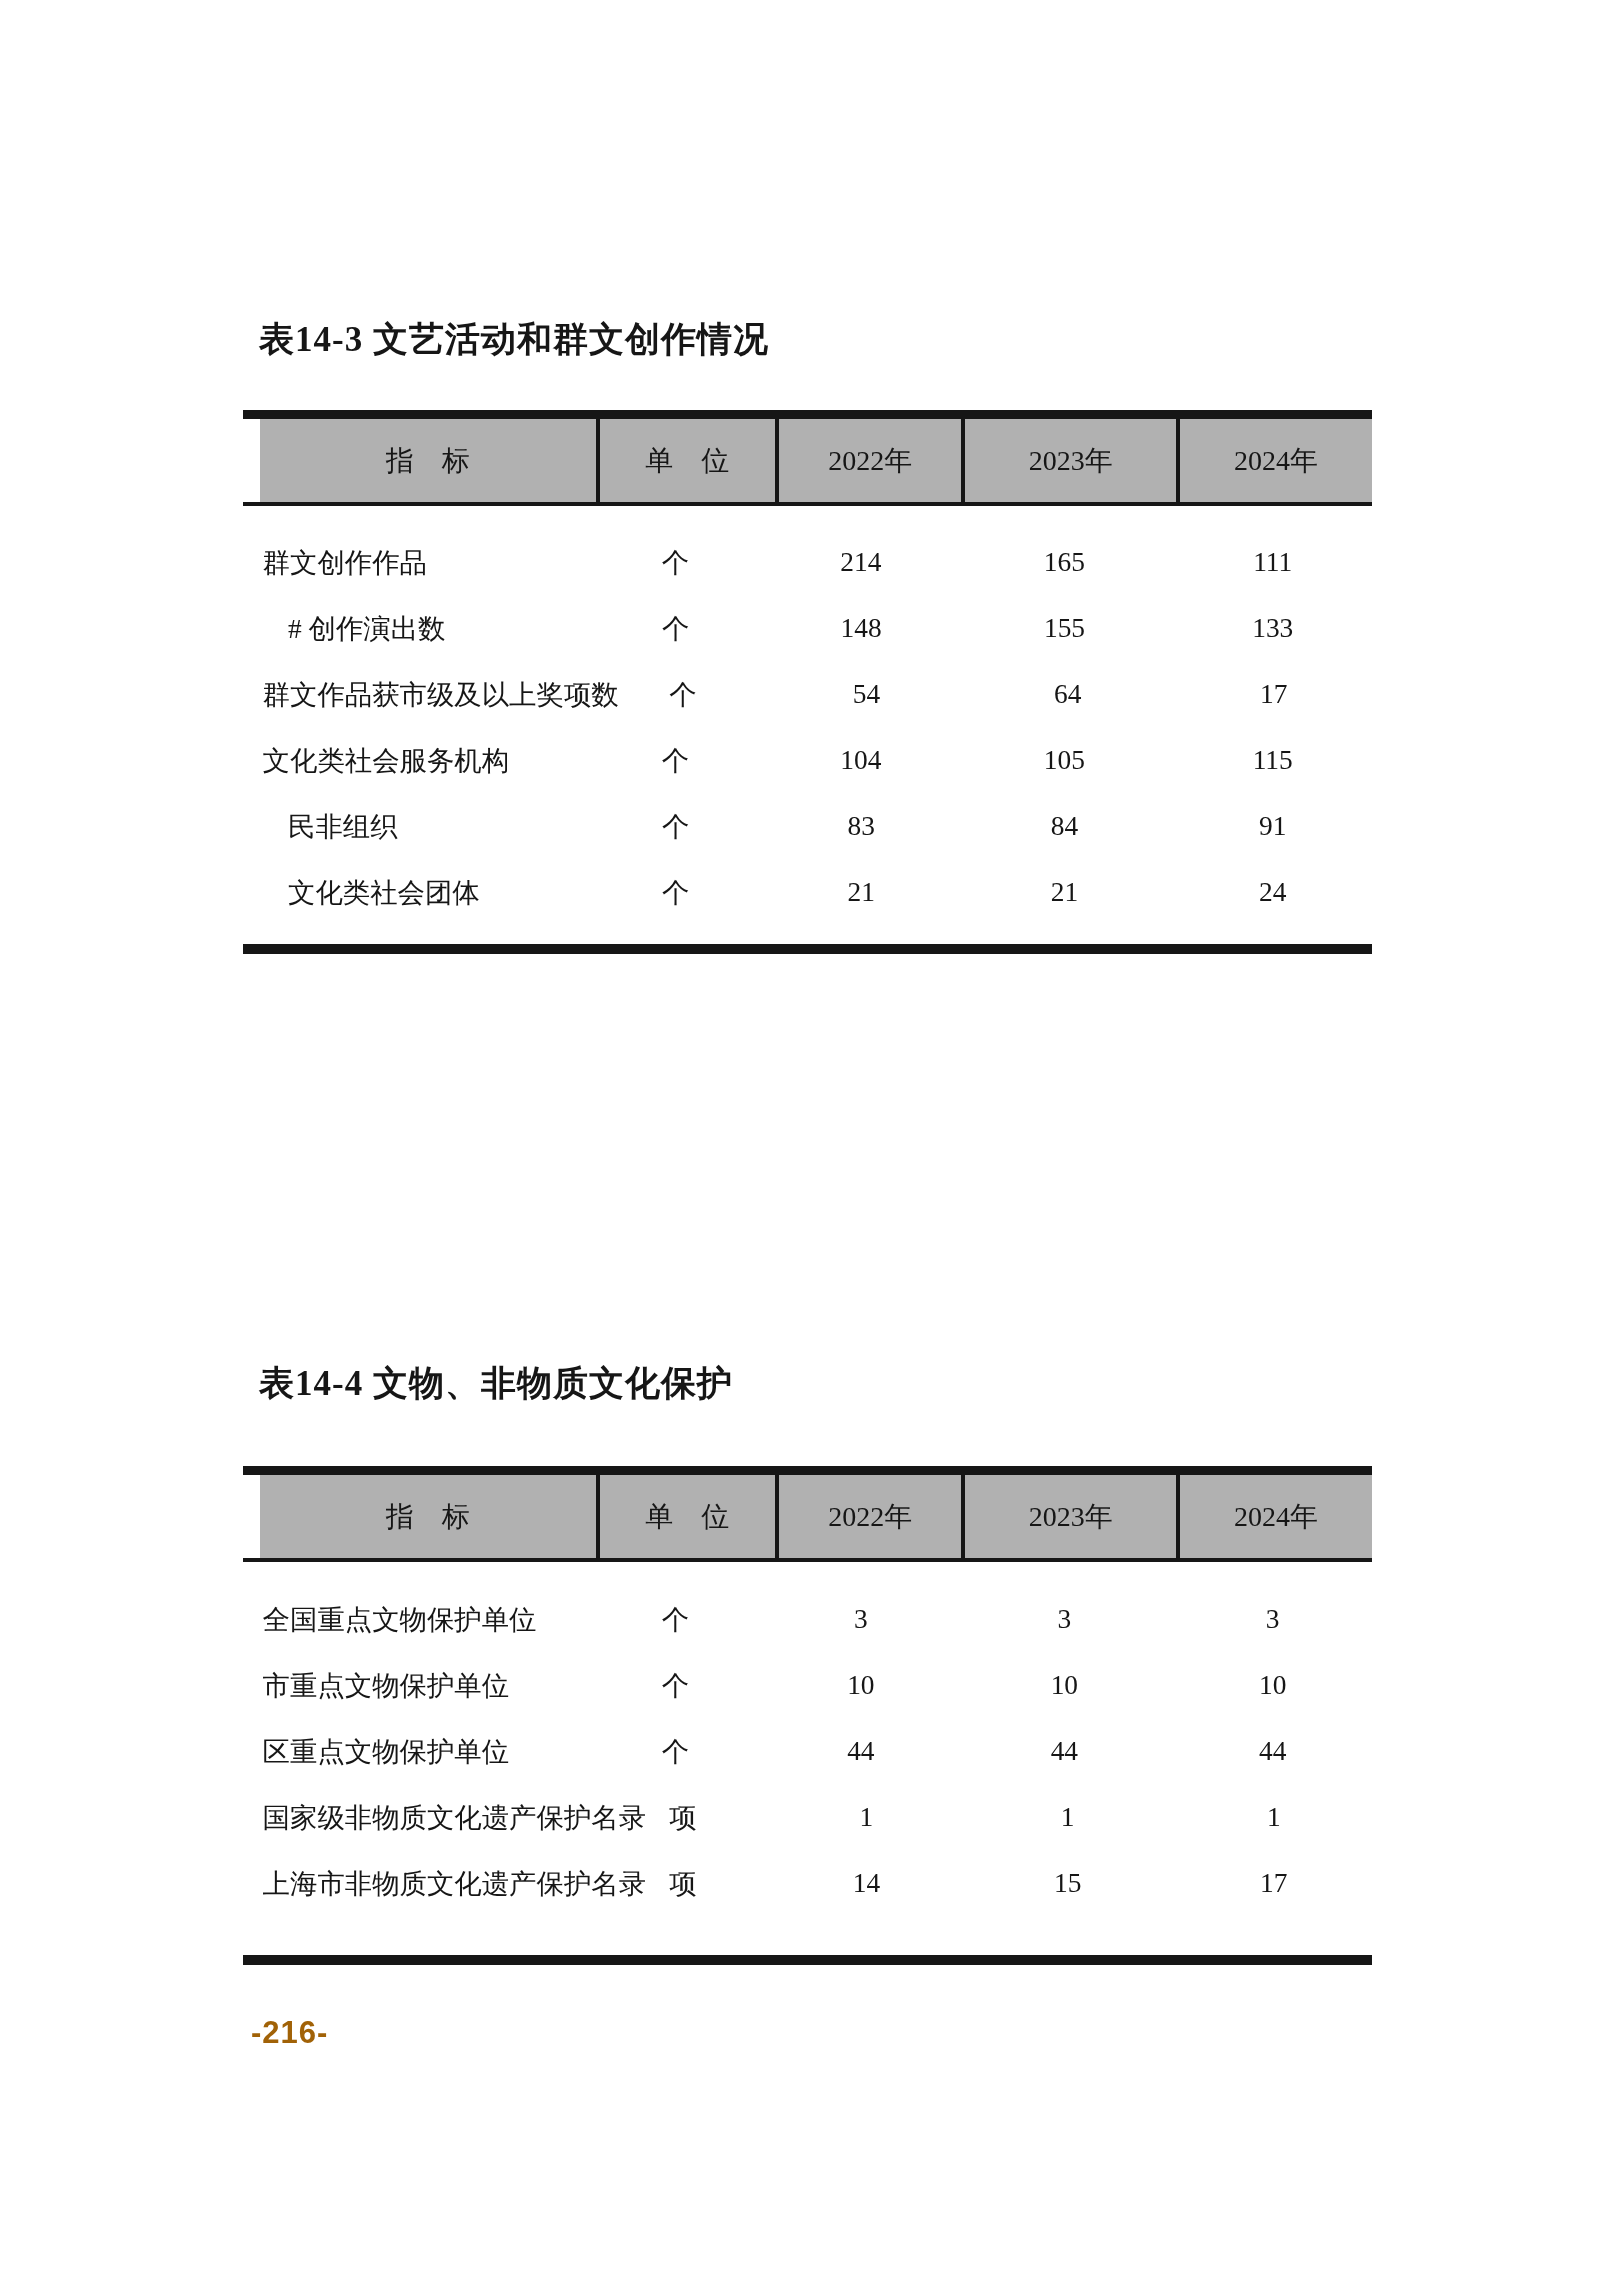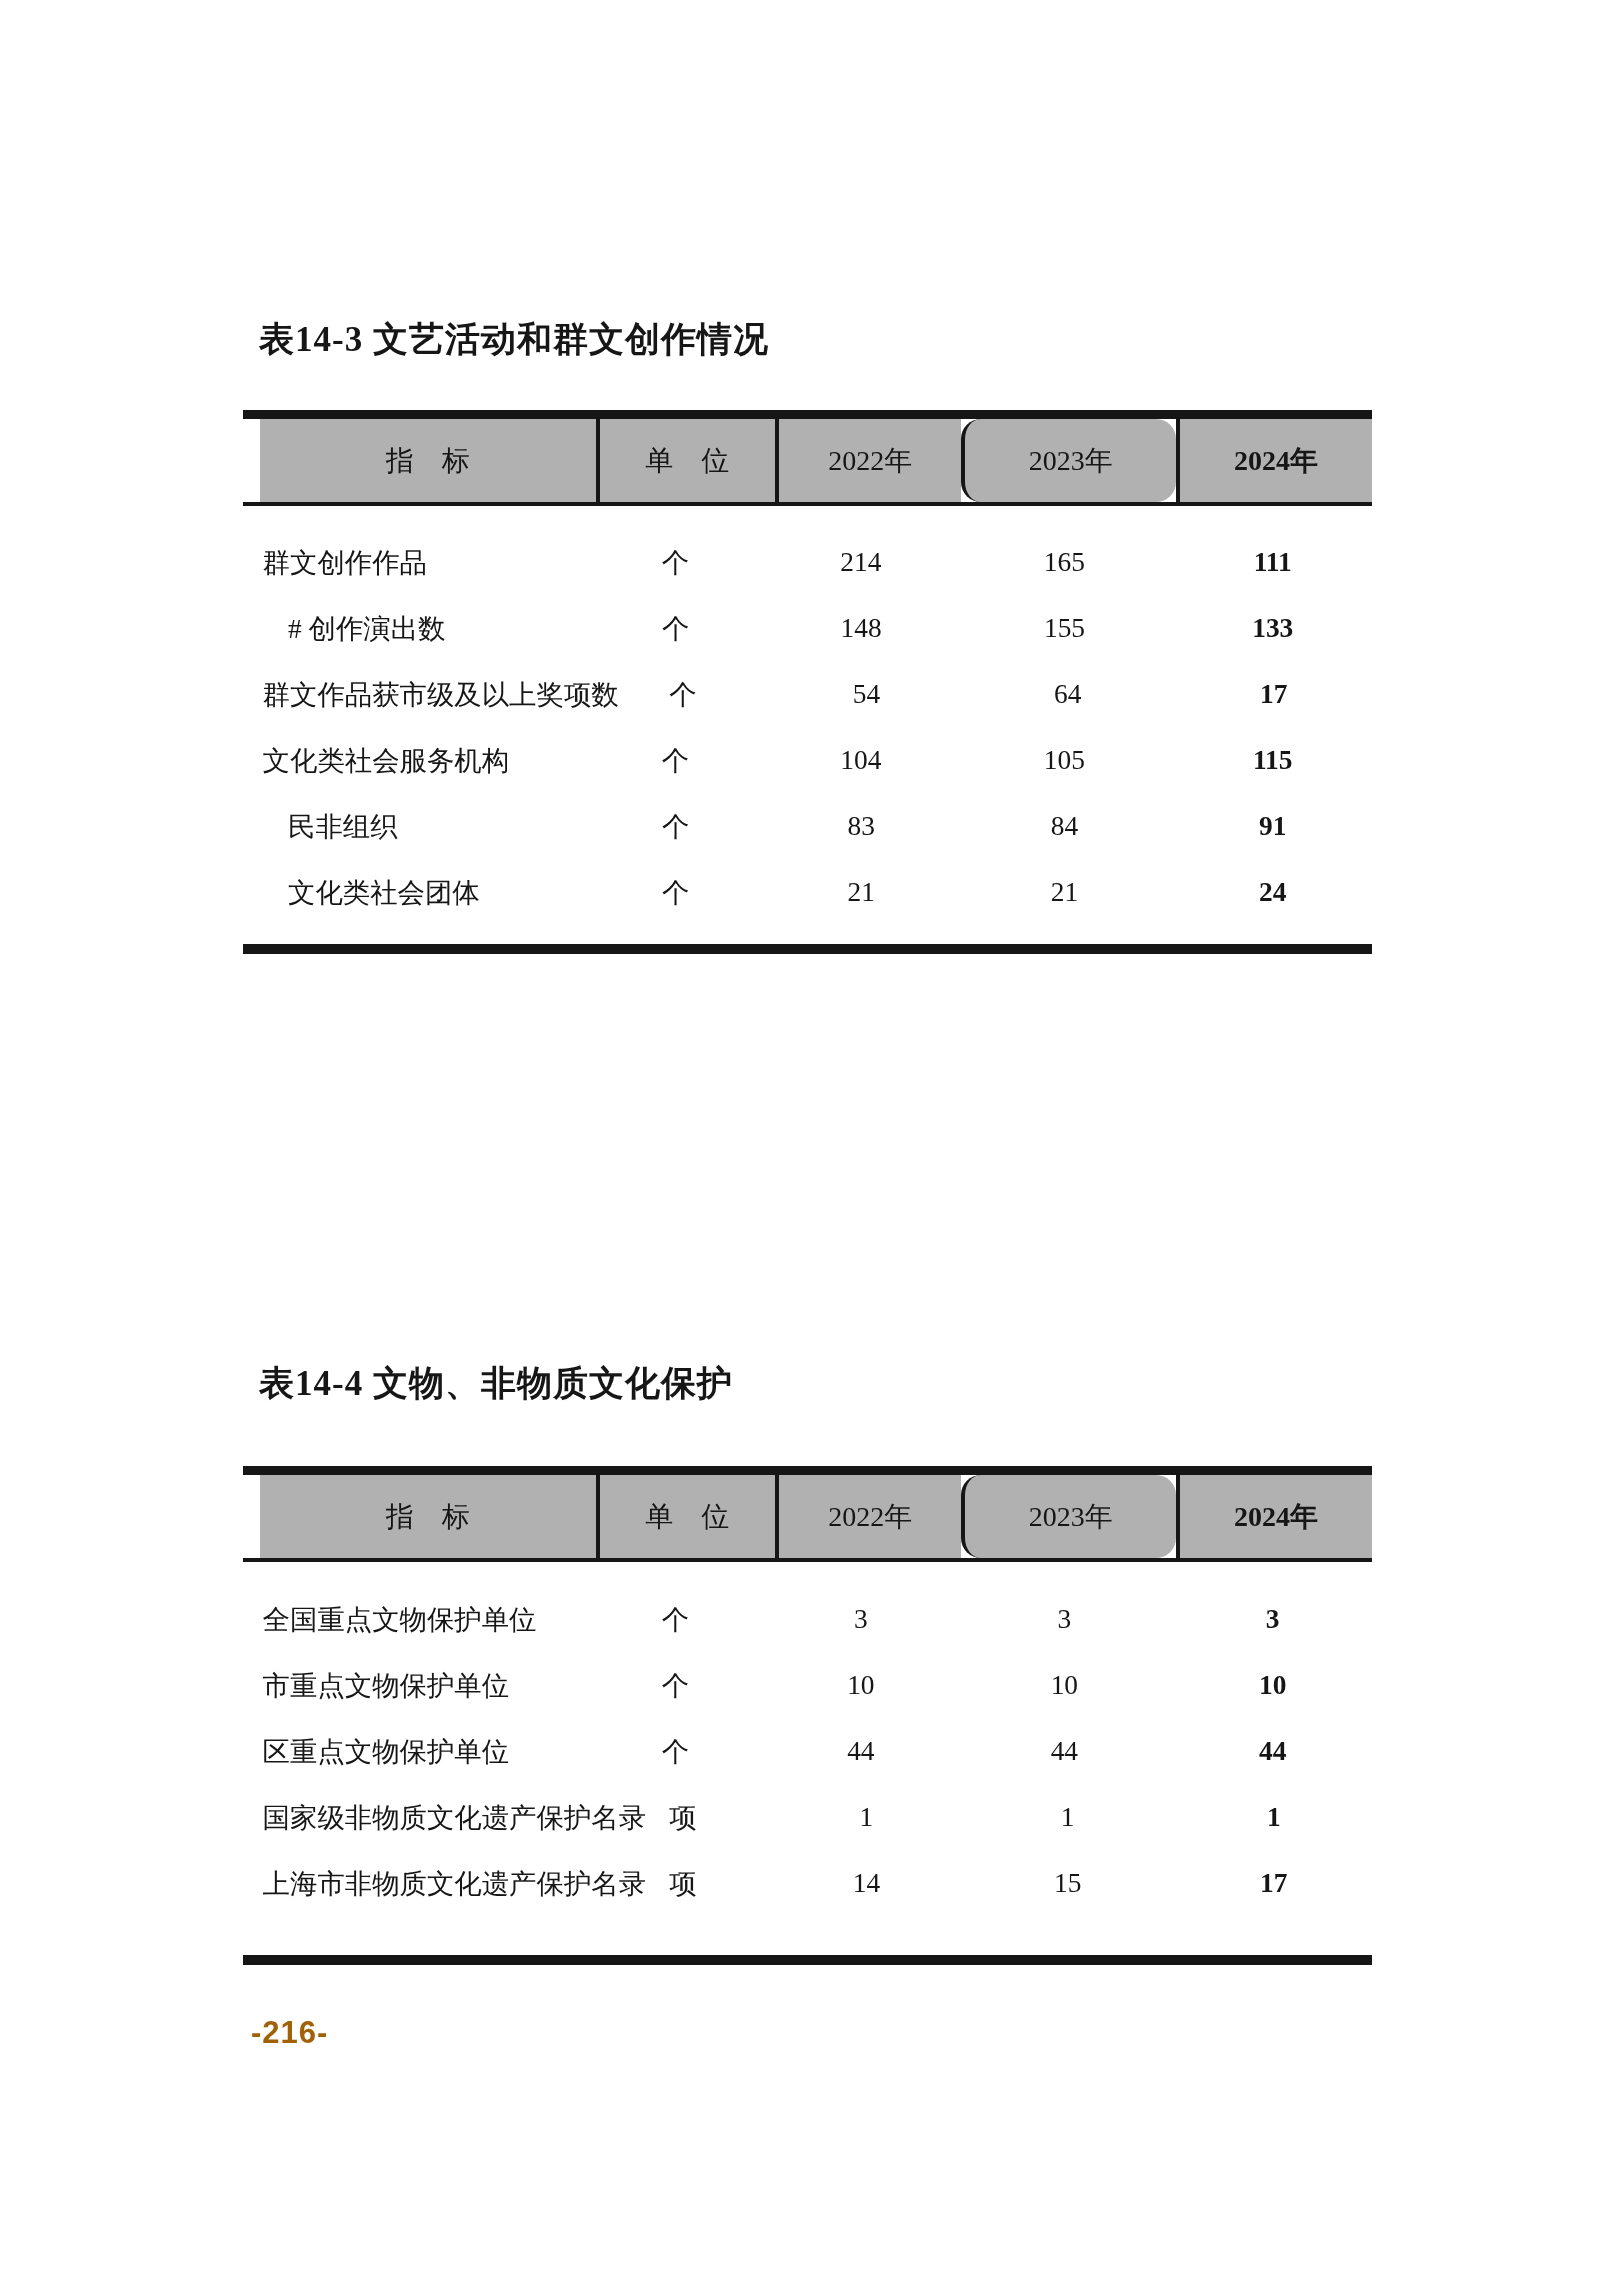--- a/index.html
+++ b/index.html
@@ -29,22 +29,22 @@
   .th {
     background:#b1b1b1; height:83px; box-sizing:border-box;
     display:flex; align-items:center; justify-content:center;
     font-size:28px; white-space:nowrap;
   }
   .th + .th { border-left:4.9px solid #161616; }
 
   .c1 { width:350px; }
   .c2 { width:187px; }
   .c3 { width:194px; }
-  .c4 { width:224px;border-radius:20px; }
-  .c5 { width:204px;font-weight:bold; }
+  .c4 { width:224px; }
+  .c5 { width:204px; }
 
   .tbody { border-bottom:10.8px solid #161616; }
   #t1 .tbody { padding:23.5px 0 18.6px 0; }
   #t2 .tbody { padding:24.5px 0 38px 0; }
 
   .tr { display:flex; height:66px; align-items:center; }
   .td { font-size:27.4px; box-sizing:border-box; white-space:nowrap; }
   .td.c1 { text-align:left; padding-left:19.6px; }
   .tr.indent .td.c1 { padding-left:45px; }
   .td.c2, .td.c3, .td.c4, .td.c5 { text-align:center; }

